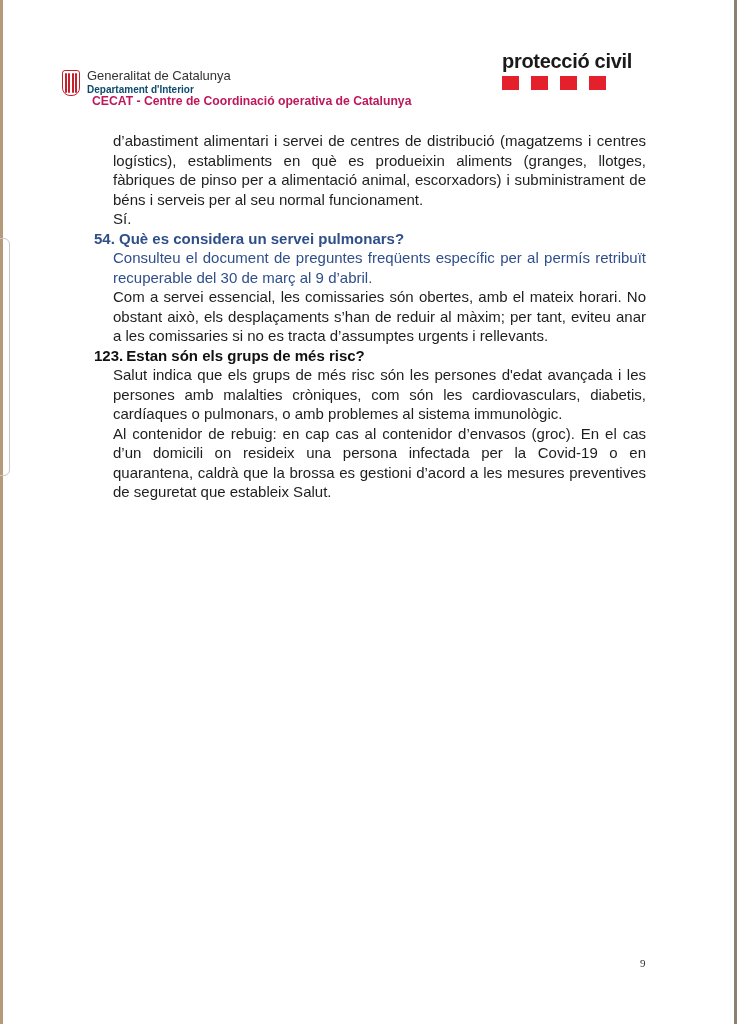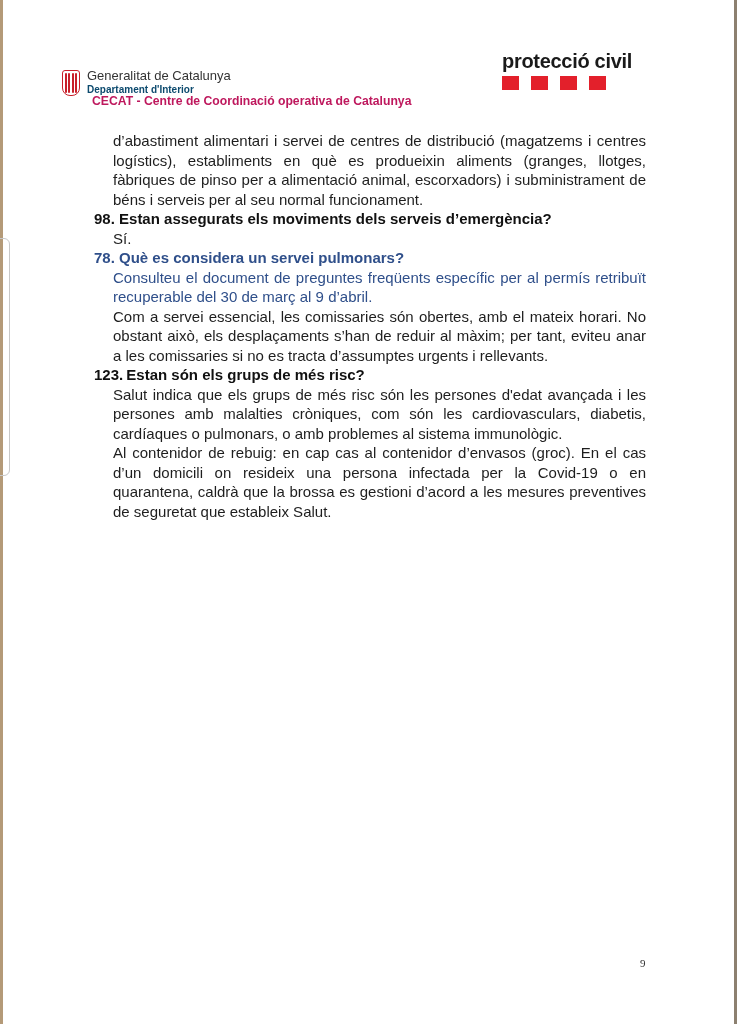--- a/index.html
+++ b/index.html
@@ -70,26 +70,25 @@
       <span></span>
     </div>
 </div>
 
 <div class="cecat">CECAT - Centre de Coordinació operativa de Catalunya</div>
 
 <div class="content">
   <div class="para">d’abastiment alimentari i servei de centres de distribució (magatzems i centres logístics), establiments en què es produeixin aliments (granges, llotges, fàbriques de pinso per a alimentació animal, escorxadors) i subministrament de béns i serveis per al seu normal funcionament.</div>
 
   <div>
-    <div class="q"><span class="num">98.</span> <span>Estan assegurats els moviments dels serveis d’emergència?</span></div>
     <div class="para">Sí.</div>
   </div>
 
   <div class="blue">
-    <div class="q blue"><span class="num">78.</span> <span>Què es considera un servei pulmonars?</span></div>
+    <div class="q blue"><span class="num">54.</span> <span>Què es considera un servei pulmonars?</span></div>
     <div class="para blue">Consulteu el document de preguntes freqüents específic per al permís retribuït recuperable del 30 de març al 9 d’abril.</div>
   </div>
 
   <div>
     <div class="para">Com a servei essencial, les comissaries són obertes, amb el mateix horari. No obstant això, els desplaçaments s’han de reduir al màxim; per tant, eviteu anar a les comissaries si no es tracta d’assumptes urgents i rellevants.</div>
   </div>
 
   <div>
     <div class="q wide"><span class="num">123.</span>&nbsp; <span>Estan són els grups de més risc?</span></div>
     <div class="para">Salut indica que els grups de més risc són les persones d'edat avançada i les persones amb malalties cròniques, com són les cardiovasculars, diabetis, cardíaques o pulmonars, o amb problemes al sistema immunològic.</div>

